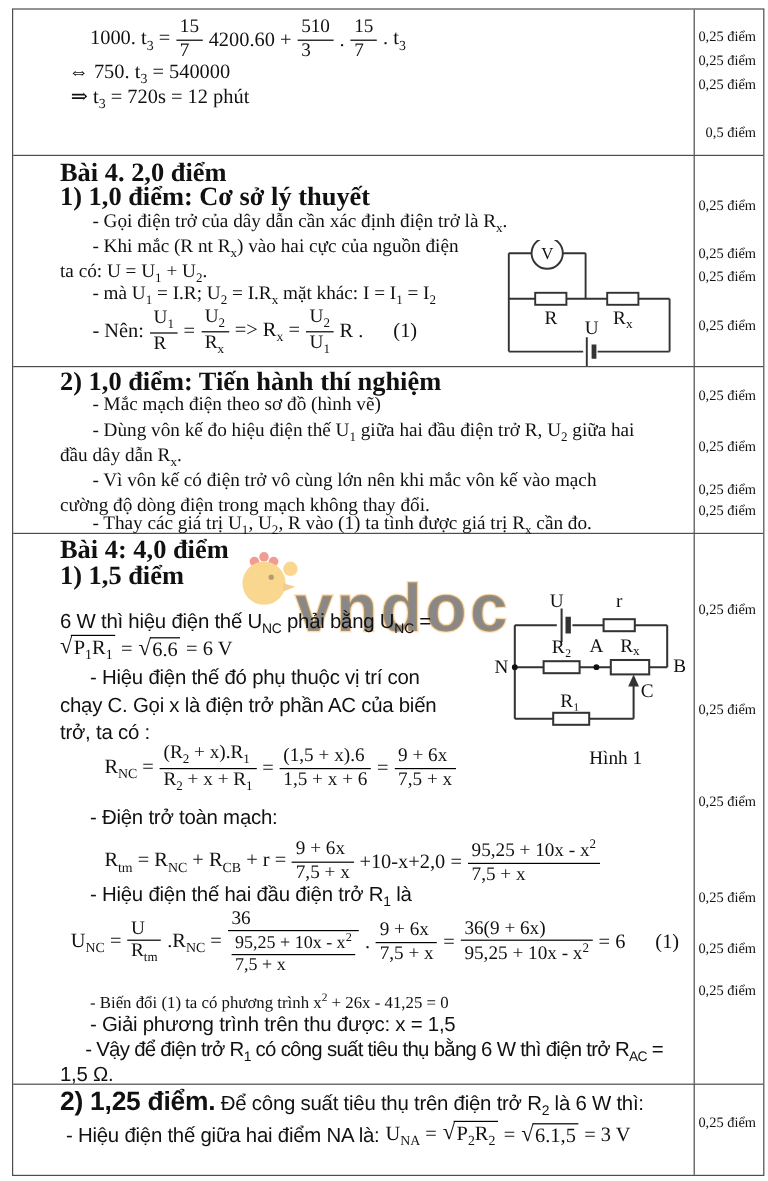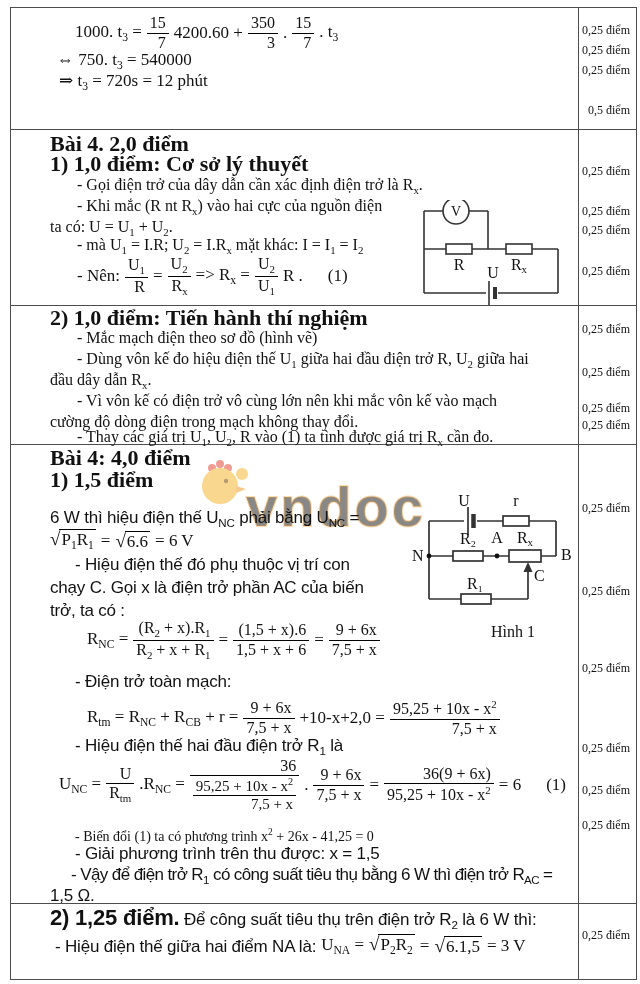--- a/index.html
+++ b/index.html
@@ -12,21 +12,21 @@
   .rb{border-bottom:1.6px solid #4d4d4d;}
   .mc{position:absolute;left:0;top:0;bottom:0;width:531px;border-right:1.6px solid #4d4d4d;margin-left:36px;}
   .sc{position:absolute;left:533px;top:0;bottom:0;right:0;}
   .t,.ts,.hd,.fline{position:absolute;white-space:nowrap;}
   .t{font-size:16px;line-height:20px;}
   .ts{font-family:"Liberation Sans","DejaVu Sans",sans-serif;font-size:17px;line-height:21px;letter-spacing:-0.2px;}
   .tight{letter-spacing:-0.6px;}
   .hd{font-size:22px;font-weight:bold;line-height:20px;}
   .score{position:absolute;right:6px;font-size:12px;white-space:nowrap;}
   .fline{display:flex;align-items:center;gap:5px;font-size:17px;}
-  .fr{display:inline-block;vertical-align:middle;text-align:right;font-size:16px;line-height:1.15;}
+  .fr{display:inline-block;vertical-align:middle;text-align:left;font-size:16px;line-height:1.15;}
   .fr .n{display:block;padding:0 3px;}
   .fr .d{display:block;border-top:1.4px solid #000;padding:0 3px;}
   .fr .fr{font-size:15px;}
   .sq{display:inline-flex;align-items:flex-start;}
   .sq::before{content:"\221A";font-size:19px;line-height:1;margin-right:-1px;}
   .rd{border-top:1.4px solid #000;padding:0 2px;}
   .ref{margin-left:20px;}
   sub{font-size:68%;}
   sup{font-size:68%;}
   svg text{fill:#111;}
@@ -54,21 +54,21 @@
   <div class="row rb" style="top:0;height:121px;">
     <div class="mc">
       <div class="fline" style="top:3px;left:28px;height:44px;">
         <span>1000. t<sub>3</sub> =</span>
         <span class="fr">
               <span class="n">15</span>
               <span class="d">7</span>
             </span>
         <span>4200.60 +</span>
         <span class="fr">
-              <span class="n">350</span>
+              <span class="n">510</span>
               <span class="d">3</span>
             </span>
         <span>.</span>
         <span class="fr">
               <span class="n">15</span>
               <span class="d">7</span>
             </span>
         <span>. t<sub>3</sub></span>
       </div>
       <div class="t" style="top:42px;left:10px;font-size:17px;">⇔ 750. t<sub>3</sub> = 540000</div>

